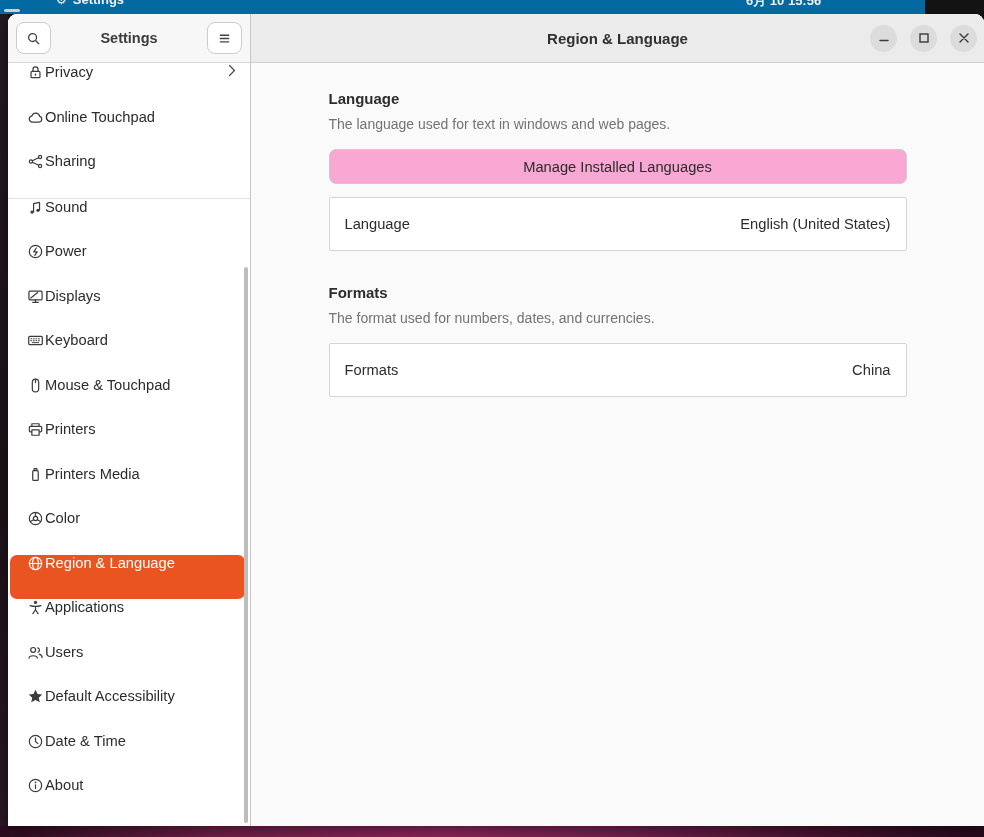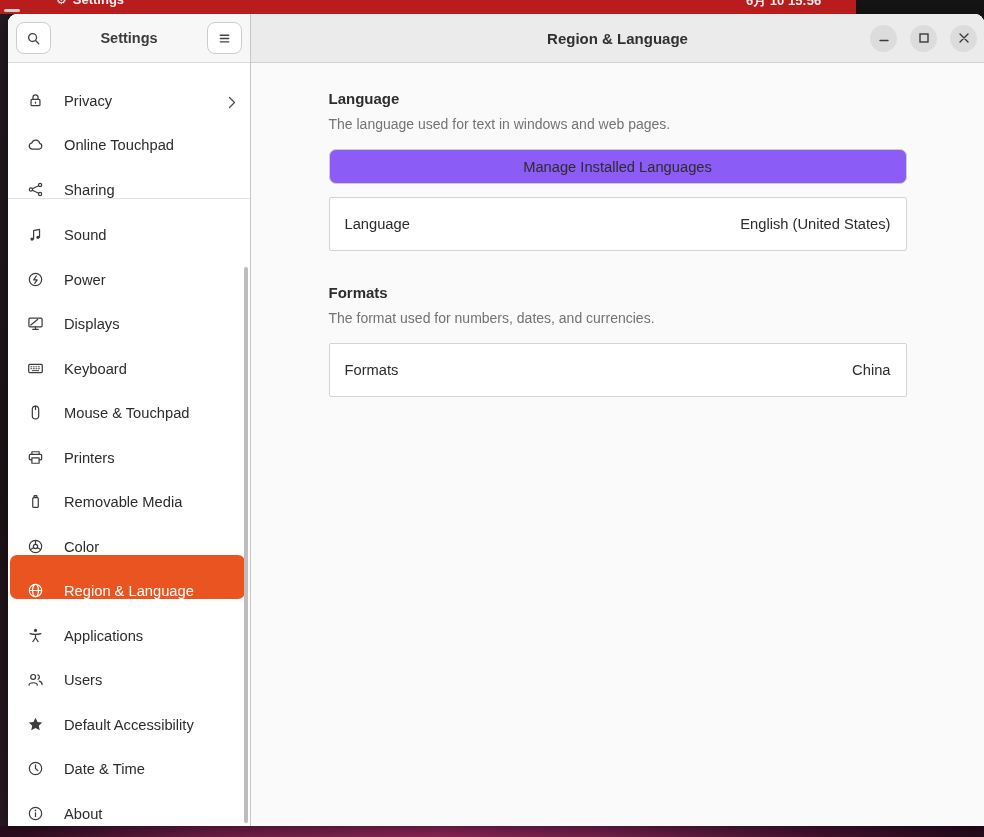--- a/index.html
+++ b/index.html
@@ -4,22 +4,22 @@
 <style>
   * { box-sizing: border-box; }
   html,body { margin:0; padding:0; }
   body {
     width:984px; height:837px; position:relative; overflow:hidden;
     font-family:"Liberation Sans", sans-serif;
     background:#141414;
   }
 
   
-  .topbar { position:absolute; top:0; left:0; width:856px; height:14px;
-    background:#b91c1c; overflow:hidden; z-index:40; }
+  .topbar { position:absolute; top:0; left:0; width:925px; height:14px;
+    background:#0369a1; overflow:hidden; z-index:40; }
   .tb-activities { position:absolute; left:4px; top:9px; width:16px; height:3px;
     background:#cfcfcf; border-radius:2px; }
   .tb-app { position:absolute; left:56px; top:-8px; color:#efefef; font-size:13px;
     font-weight:700; display:flex; align-items:center; gap:6px; }
   .tb-gear { font-weight:400; font-size:12px; }
   .tb-clock { position:absolute; left:746px; top:-8px; color:#efefef;
     font-size:13px; font-weight:700; }
 
   
   .left-strip { position:absolute; left:0; top:14px; width:8px; height:812px;
@@ -36,22 +36,22 @@
   .sidebar { width:243px; flex:0 0 243px; background:#ffffff;
     border-right:1px solid #c6c6c6; position:relative; display:flex; flex-direction:column; }
   .sidebar-header { height:49px; flex:0 0 49px; background:#f7f7f7;
     border-bottom:1px solid #d8d8d8; display:flex; align-items:center;
     justify-content:space-between; padding:0 8px; }
   .icon-btn { width:35px; height:32px; background:#fff; border:1px solid #ccc;
     border-radius:8px; display:flex; align-items:center; justify-content:center; cursor:pointer; }
   .sidebar-title { font-weight:700; font-size:14.5px; color:#3b3b3b; }
 
   .slist { flex:1; padding-top:1px; position:relative; }
-  .srow { height:44.5px; display:flex; align-items:flex-end;
-    padding:0 13px 0 19px; gap:20px; font-size:14.7px; color:#2c2c2c; cursor:pointer; }
+  .srow { height:44.5px; display:flex; align-items:flex-start;
+    padding:0 13px 0 19px; gap:1px; font-size:14.7px; color:#2c2c2c; cursor:pointer; }
   .srow .sicon { width:17px; height:17px; flex:0 0 17px; display:flex; }
   .srow .sicon svg { width:17px; height:17px; stroke:#3c3c3c; fill:none;
     stroke-width:1.15; stroke-linecap:round; stroke-linejoin:round; }
   .srow .sicon svg .fillpart { fill:#3c3c3c; stroke:none; }
   .srow.selected { background:#E95420; color:#ffffff; border-radius:7px;
     margin:0 5px 0 2px; padding-left:17px; }
   .srow.selected .sicon svg { stroke:#ffffff; }
   .chev { margin-left:auto; display:flex; }
   .chev svg { width:9px; height:13px; stroke:#4c4c4c; fill:none; stroke-width:1.3;
     stroke-linecap:round; stroke-linejoin:round; }
@@ -67,21 +67,21 @@
   .main-title { font-weight:700; font-size:15px; color:#303030; }
   .win-controls { position:absolute; right:7px; top:0; height:100%;
     display:flex; align-items:center; gap:13px; }
   .wc-btn { width:27px; height:27px; border-radius:50%; background:#dcdcdc;
     display:flex; align-items:center; justify-content:center; cursor:pointer; }
   .wc-btn svg { stroke:#3a3a3a; fill:none; stroke-width:1.4; stroke-linecap:round; }
 
   .content { width:578px; margin:0 auto; padding-top:27px; }
   .sec-title { font-weight:700; font-size:15px; color:#2d2d2d; margin:0 0 9px; }
   .sec-desc { font-size:14px; color:#737373; margin:0 0 17px; }
-  .manage-btn { width:100%; height:35px; background:#8b5cf6; border:1px solid #ccc;
+  .manage-btn { width:100%; height:35px; background:#f9a8d4; border:1px solid #ccc;
     border-radius:7px; font-size:14.7px; color:#2c2c2c; display:flex;
     align-items:center; justify-content:center; cursor:pointer;
     font-family:"Liberation Sans", sans-serif; }
   .card { background:#ffffff; border:1px solid #d4d4d4; border-radius:2px; }
   .card.mt { margin-top:13px; }
   .card-row { height:52px; display:flex; align-items:center;
     justify-content:space-between; padding:0 15px; font-size:14.7px;
     color:#2c2c2c; cursor:pointer; }
   .formats-sec { margin-top:33px; }
 </style>
@@ -221,21 +221,21 @@
         <span>Printers</span>
       </div>
 
       <div class="srow">
         <span class="sicon">
           <svg viewBox="0 0 16 16">
               <rect x="5.4" y="4.4" width="5.2" height="9.2" rx="0.9"></rect>
             <path d="M6.5 4.4V2.4h3v2M7.3 2.4v1M8.7 2.4v1" style="stroke-width:0.9"></path>
             </svg>
         </span>
-        <span>Removable Media</span>
+        <span>Printers Media</span>
       </div>
 
       <div class="srow">
         <span class="sicon">
           <svg viewBox="0 0 16 16">
               <circle cx="8" cy="8" r="5.8"></circle>
               <circle cx="8" cy="8" r="2"></circle>
             <path d="M8 6V2.4M6.3 9.1l-3.1 1.8M9.7 9.1l3.1 1.8"></path>
             </svg>
         </span>

